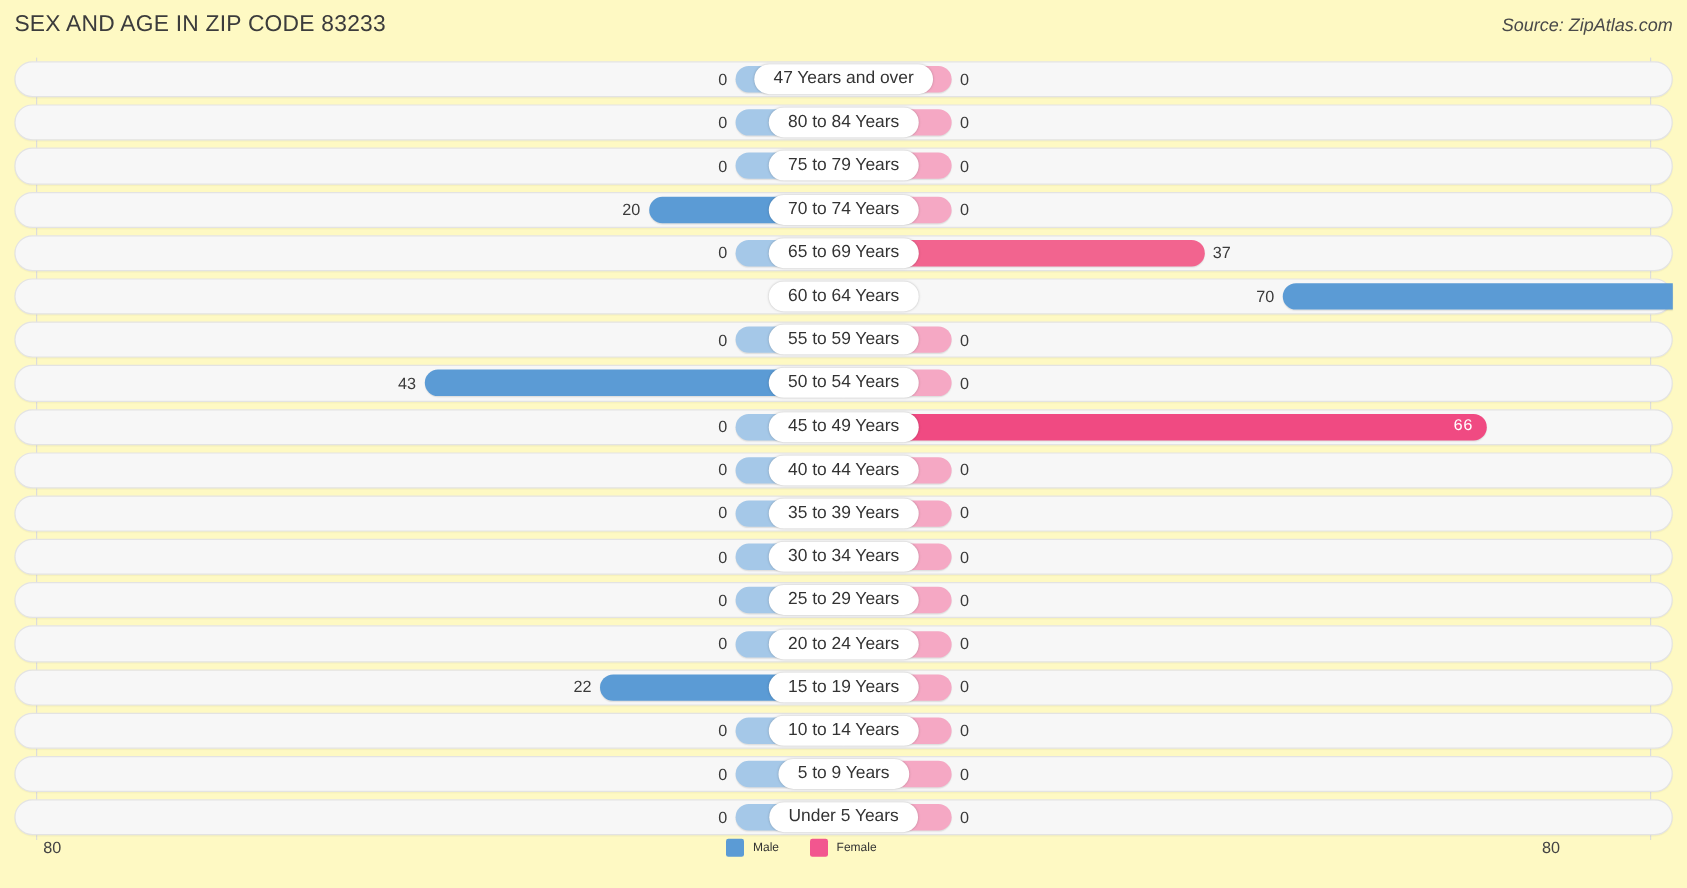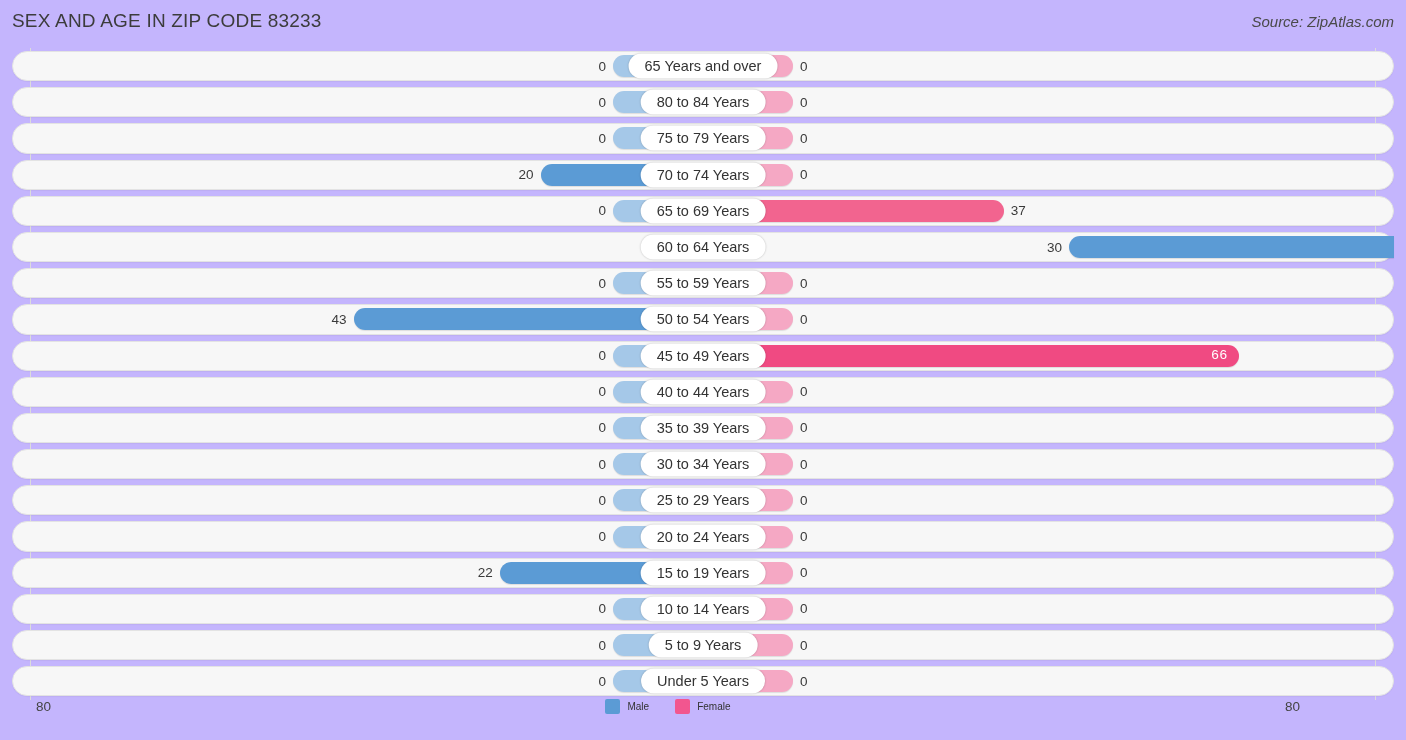--- a/index.html
+++ b/index.html
@@ -4,21 +4,21 @@
 <style>
   * { box-sizing: border-box; }
   html, body {
     margin: 0; padding: 0;
     width: 1406px; height: 740px;
     background: #ffffff;
     font-family: "Liberation Sans", sans-serif;
     overflow: hidden;
   }
 
-  #page { position: relative; width: 1406px; height: 740px; background:#c4b5fd; }
+  #page { position: relative; width: 1406px; height: 740px; background:#fef9c3; }
 
   
   .header { position: relative; height: 46px; }
   .chart-title {
     position: absolute; left: 12px; top: 10px;
     font-size: 19px; color: #3c3c3c; letter-spacing: .2px;
     white-space: nowrap;
   }
   .source {
     position: absolute; right: 12px; top: 13px;
@@ -131,21 +131,21 @@
             <div class="half left">
               <div class="bar male" style="width: 90px; background: rgb(165, 200, 232);">
                 <span class="val out-left">0</span>
               </div>
             </div>
             <div class="half right">
               <div class="bar female" style="width: 90px; background: rgb(245, 168, 196);">
                 <span class="val out-right">0</span>
               </div>
             </div>
-            <div class="pill">65 Years and over</div>
+            <div class="pill">47 Years and over</div>
           </div>
         </div>
         <div class="row">
           <div class="track"></div>
           <div class="barwrap">
             <div class="half left">
               <div class="bar male" style="width: 90px; background: rgb(165, 200, 232);">
                 <span class="val out-left">0</span>
               </div>
             </div>
@@ -203,21 +203,21 @@
               </div>
             </div>
             <div class="pill">65 to 69 Years</div>
           </div>
         </div>
         <div class="row">
           <div class="track"></div>
           <div class="barwrap">
             <div class="half left">
               <div class="bar male" style="width: 325px; background: rgb(91, 155, 213);">
-                <span class="val out-left">30</span>
+                <span class="val out-left">70</span>
               </div>
             </div>
             <div class="pill">60 to 64 Years</div>
           </div>
         </div>
         <div class="row">
           <div class="track"></div>
           <div class="barwrap">
             <div class="half left">
               <div class="bar male" style="width: 90px; background: rgb(165, 200, 232);">

